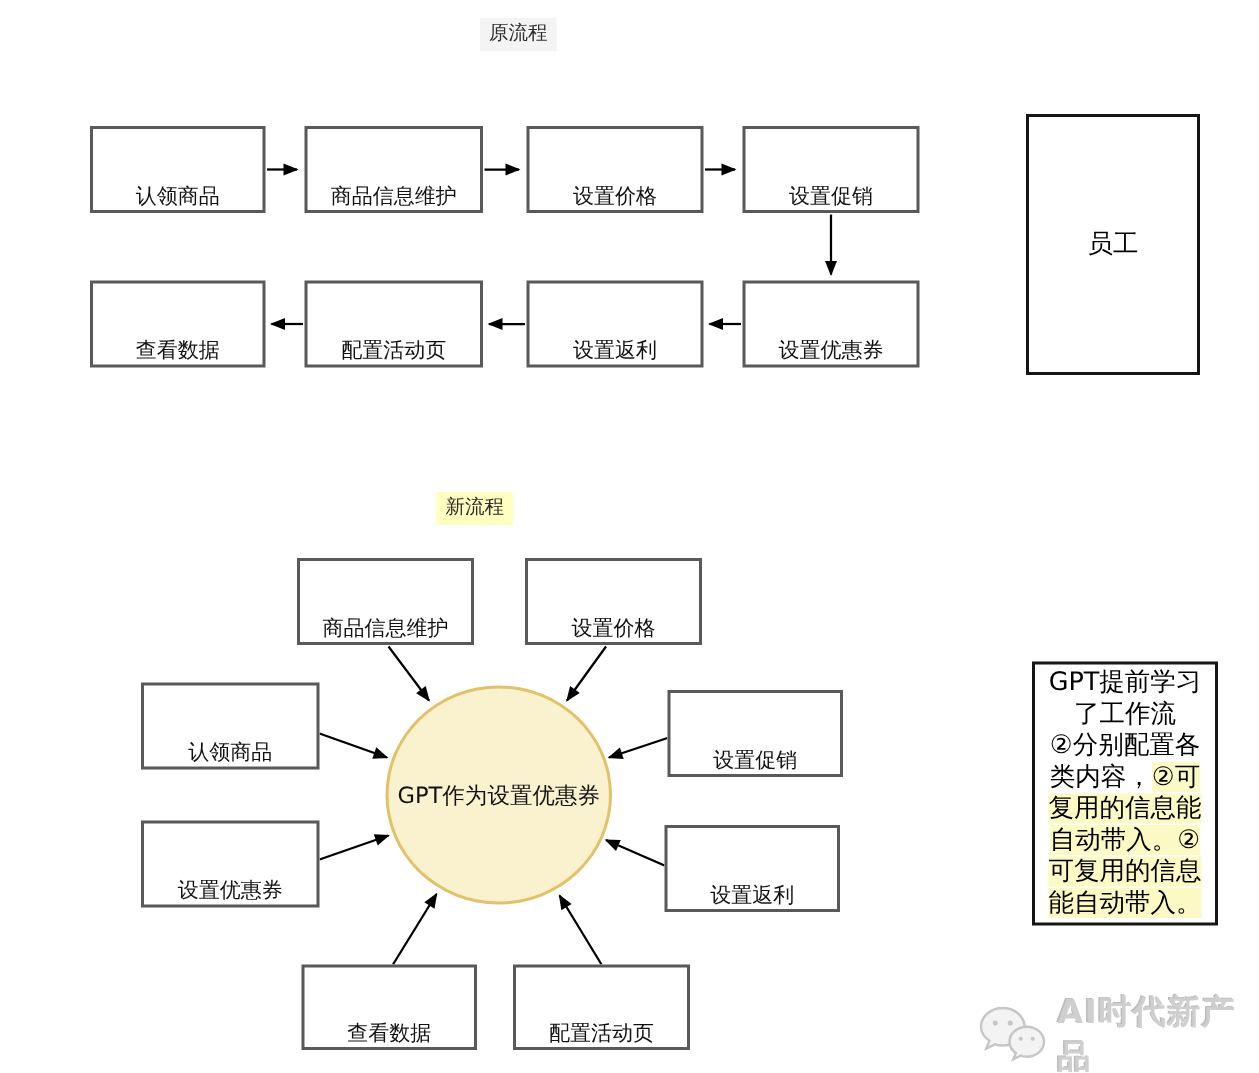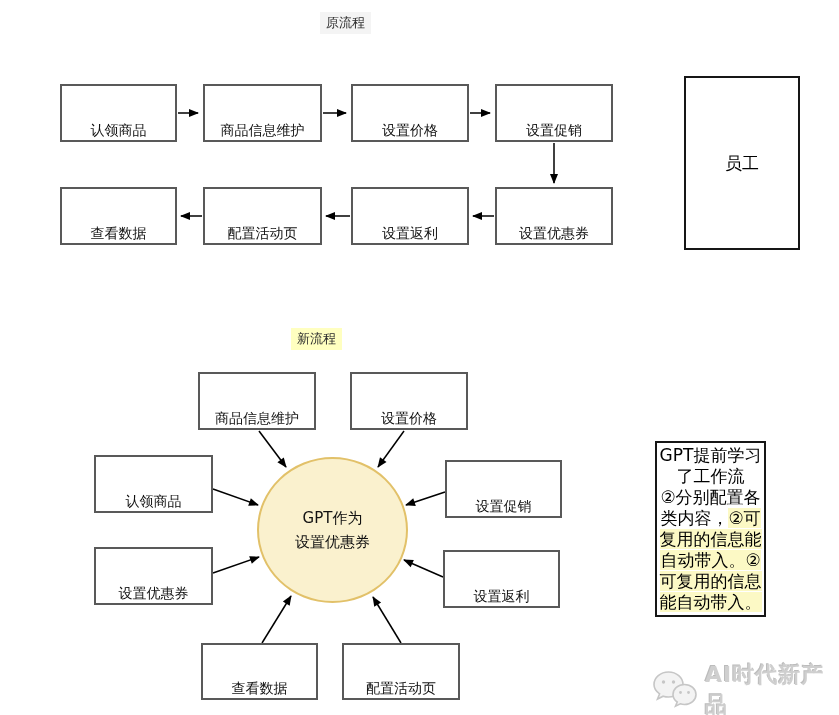--- a/index.html
+++ b/index.html
@@ -13,21 +13,21 @@
     display:flex;align-items:flex-end;justify-content:center;
     font-size:14px;color:#111;white-space:nowrap;
   }
   .tag{
     position:absolute;font-size:13px;color:#2d2d2d;padding:3px 6px;line-height:1.2;
   }
   .tag-gray{background:#f4f4f4;}
   .tag-yellow{background:#ffffc0;}
   .circle{
     position:absolute;border-radius:50%;background:#faf1ce;border:2px solid #e2c169;
-    box-sizing:border-box;display:flex;flex-direction:column;align-items:center;justify-content:center;
+    box-sizing:border-box;display:flex;flex-direction:row;align-items:center;justify-content:center;
     font-size:15px;line-height:24px;color:#111;text-align:center;
   }
   .note{
     position:absolute;background:#ffffff;border:2px solid #161616;box-sizing:border-box;
     display:flex;align-items:center;justify-content:center;text-align:center;
     font-size:17px;line-height:21px;color:#000;padding:4px 2px;
   }
   .note-inner{width:100%;}
   .hl-gray{background:#e8e8e8;}
   .hl-yellow{background:#fcf9c5;}
@@ -128,21 +128,21 @@
   </div>
   <div class="node" style="left:342px;top:643px;width:118px;height:57px;">
     <span>配置活动页</span>
   </div>
 
   <div class="circle" style="left:257px;top:457px;width:151px;height:146px;">
     <div>GPT作为</div>
     <div>设置优惠券</div>
   </div>
 
-  <div class="note" style="left:655px;top:441px;width:111px;height:176px;">
+  <div class="note" style="left:688px;top:441px;width:124px;height:176px;">
     <div class="note-inner">
       <div>GPT提前学习了工作流</div>
       <div><span>②分别配置各类内容，</span><span class="hl-yellow">②可复用的信息能自动带入。②可复用的信息能自动带入。</span></div>
     </div>
   </div>
 
   <div class="watermark" style="left:652px;top:660px;">
     <svg class="wm-icon" width="46" height="38" viewBox="0 0 46 38">
       <g stroke="#c6c6c6" stroke-width="1.6" fill="#f3f3f3">
         <path d="M31,13.5 C31,20.4 24.5,26 16.5,26 C14.6,26 12.8,25.7 11.2,25.2 L5.5,28 L7.6,22.8 C4.2,20.5 2,17.2 2,13.5 C2,6.6 8.5,1 16.5,1 C24.5,1 31,6.6 31,13.5 Z"></path>

